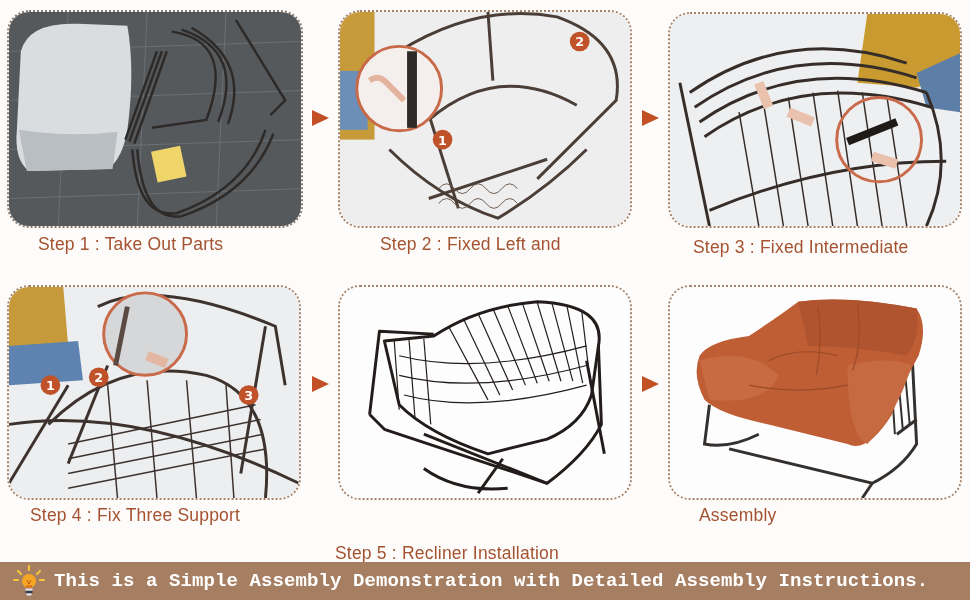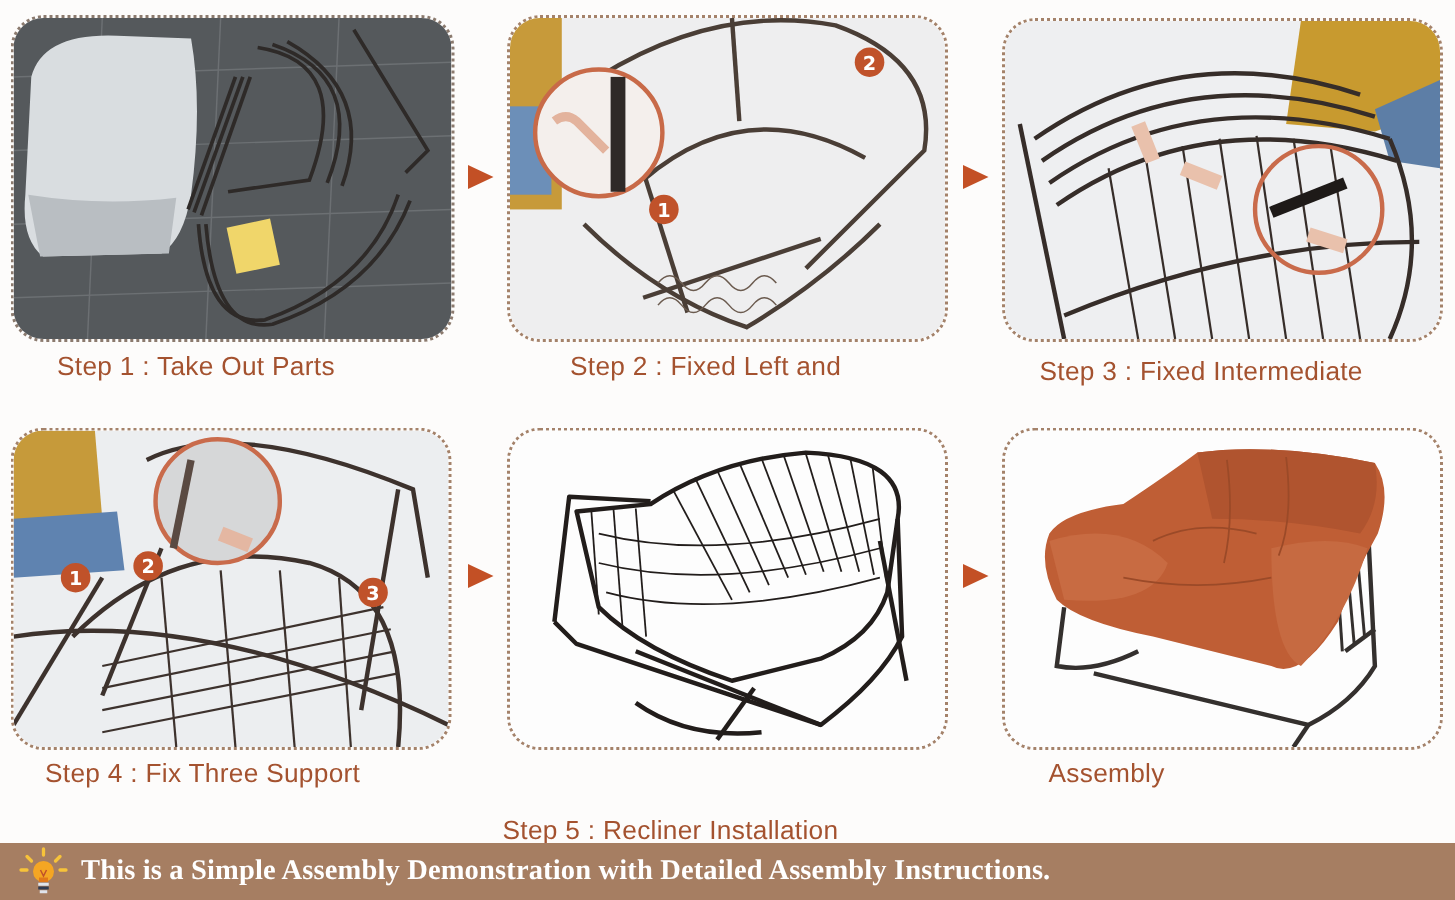--- a/index.html
+++ b/index.html
@@ -34,21 +34,21 @@
     .footer {
       position: absolute;
       left: 0; top: 562px;
       width: 970px; height: 38px;
       background: #a67e62;
       display: flex; align-items: center;
     }
     .footer .bulb { width: 34px; height: 34px; margin-left: 12px; flex: none; }
     .footer .text {
       color: #ffffff;
-      font-family: Liberation Serif, serif;
+      font-family: Liberation Mono, monospace;
       font-weight: bold;
       font-size: 19px;
       letter-spacing: 0.1px;
       margin-left: 8px;
       white-space: nowrap;
     }
   </style>
 </head>
 <body>
 

